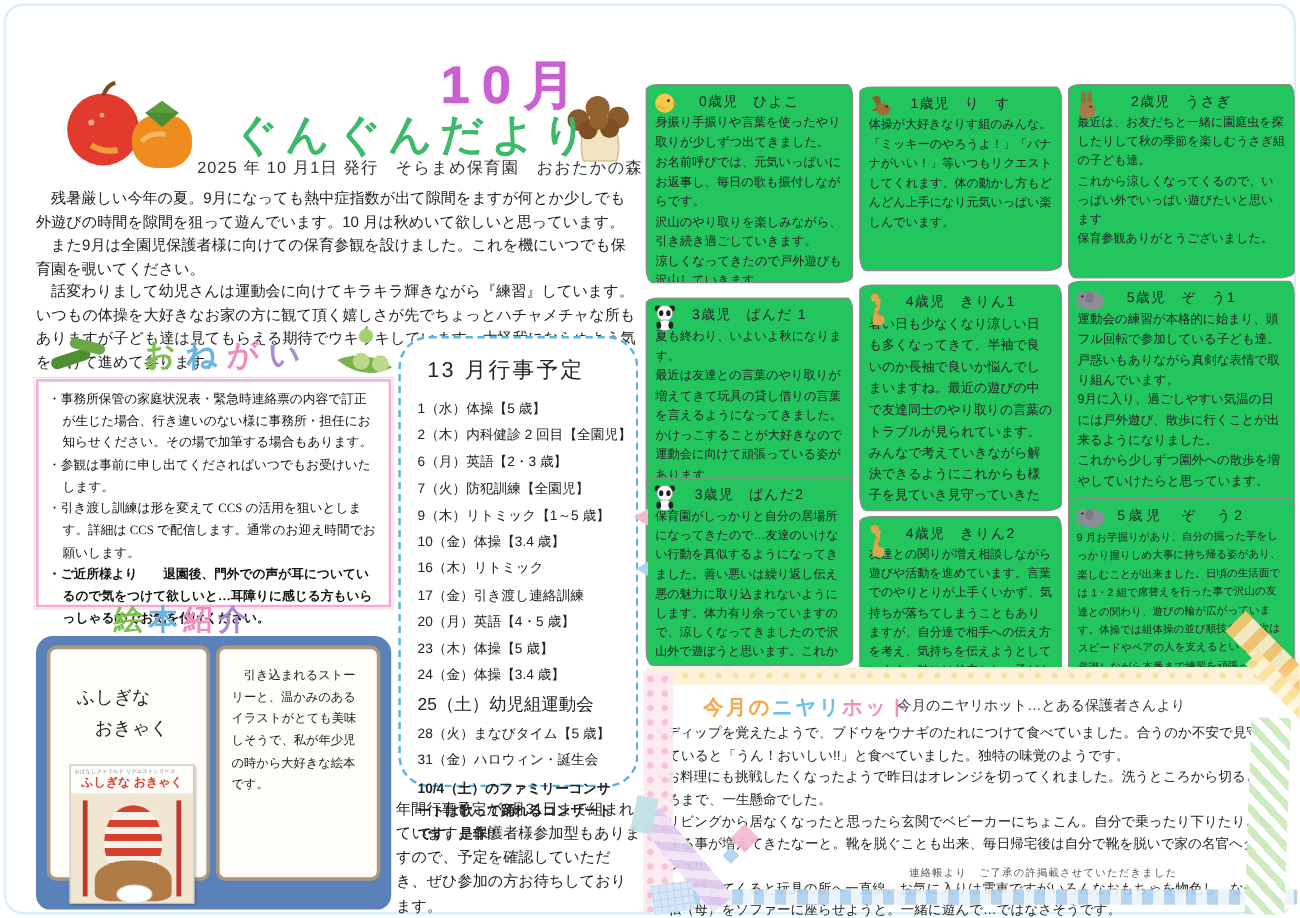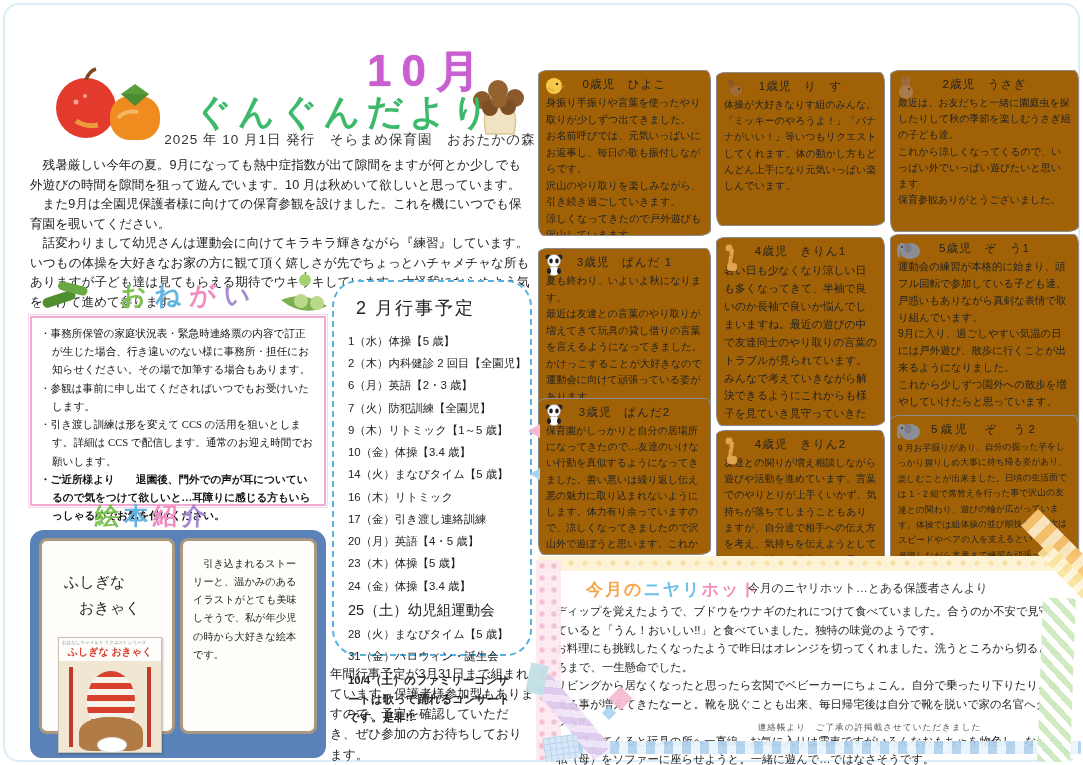--- a/index.html
+++ b/index.html
@@ -86,21 +86,21 @@
   .ev { font-size:11.4px; line-height:1.95; color:#222; white-space:nowrap; }
   .ev.large { font-size:14.5px; line-height:1.8; }
   .ev-note { font-size:11.4px; font-weight:bold; line-height:1.6; margin-top:4px; white-space:normal; }
   .schedule-footer {
     position:absolute; left:330px; top:664px; width:204px;
     font-size:12.6px; line-height:1.6;
   }
 
   
   .cbox {
-    position:absolute; background:#a16207; border:1.6px solid #8b8b8b;
+    position:absolute; background:#22c55e; border:1.6px solid #8b8b8b;
     border-radius:10px 5px 12px 6px / 5px 11px 6px 12px;
     padding:6px 7px 4px 7px; overflow:hidden;
   }
   .ctitle { text-align:center; font-size:11.6px; color:#222; margin-bottom:3px; letter-spacing:1px; }
   .ctext { font-size:10px; line-height:1.62; white-space:pre-line; color:#222; }
   .cicon { position:absolute; left:5px; top:5px; }
   .b-hiyoko { left:538px; top:70px;  width:173px; height:166px; }
   .b-risu   { left:716px; top:72px;  width:169px; height:154px; }
   .b-usagi  { left:890px; top:70px;  width:189px; height:162px; }
   .b-panda1 { left:538px; top:248px; width:173px; height:166px; }
@@ -249,28 +249,27 @@
   </div>
   <div class="book-page page-r">
     <div class="book-desc">
       <div class="d1">引き込まれるストーリーと、温かみのあるイラストがとても美味しそうで、私が年少児の時から大好きな絵本です。</div>
 
     </div>
   </div>
 </div>
 
 <div class="schedule-box">
-  <div class="schedule-title">2 月行事予定</div>
+  <div class="schedule-title">13 月行事予定</div>
   <div class="ev">1（水）体操【5 歳】</div>
   <div class="ev">2（木）内科健診 2 回目【全園児】</div>
   <div class="ev">6（月）英語【2・3 歳】</div>
   <div class="ev">7（火）防犯訓練【全園児】</div>
   <div class="ev">9（木）リトミック【1～5 歳】</div>
   <div class="ev">10（金）体操【3.4 歳】</div>
-  <div class="ev">14（火）まなびタイム【5 歳】</div>
   <div class="ev">16（木）リトミック</div>
   <div class="ev">17（金）引き渡し連絡訓練</div>
   <div class="ev">20（月）英語【4・5 歳】</div>
   <div class="ev">23（木）体操【5 歳】</div>
   <div class="ev">24（金）体操【3.4 歳】</div>
   <div class="ev large">25（土）幼児組運動会</div>
   <div class="ev">28（火）まなびタイム【5 歳】</div>
   <div class="ev">31（金）ハロウィン・誕生会</div>
   <div class="ev-note">10/4（土）のファミリーコンサートは歌って踊れるコンサートです。是非!!</div>
 </div>

